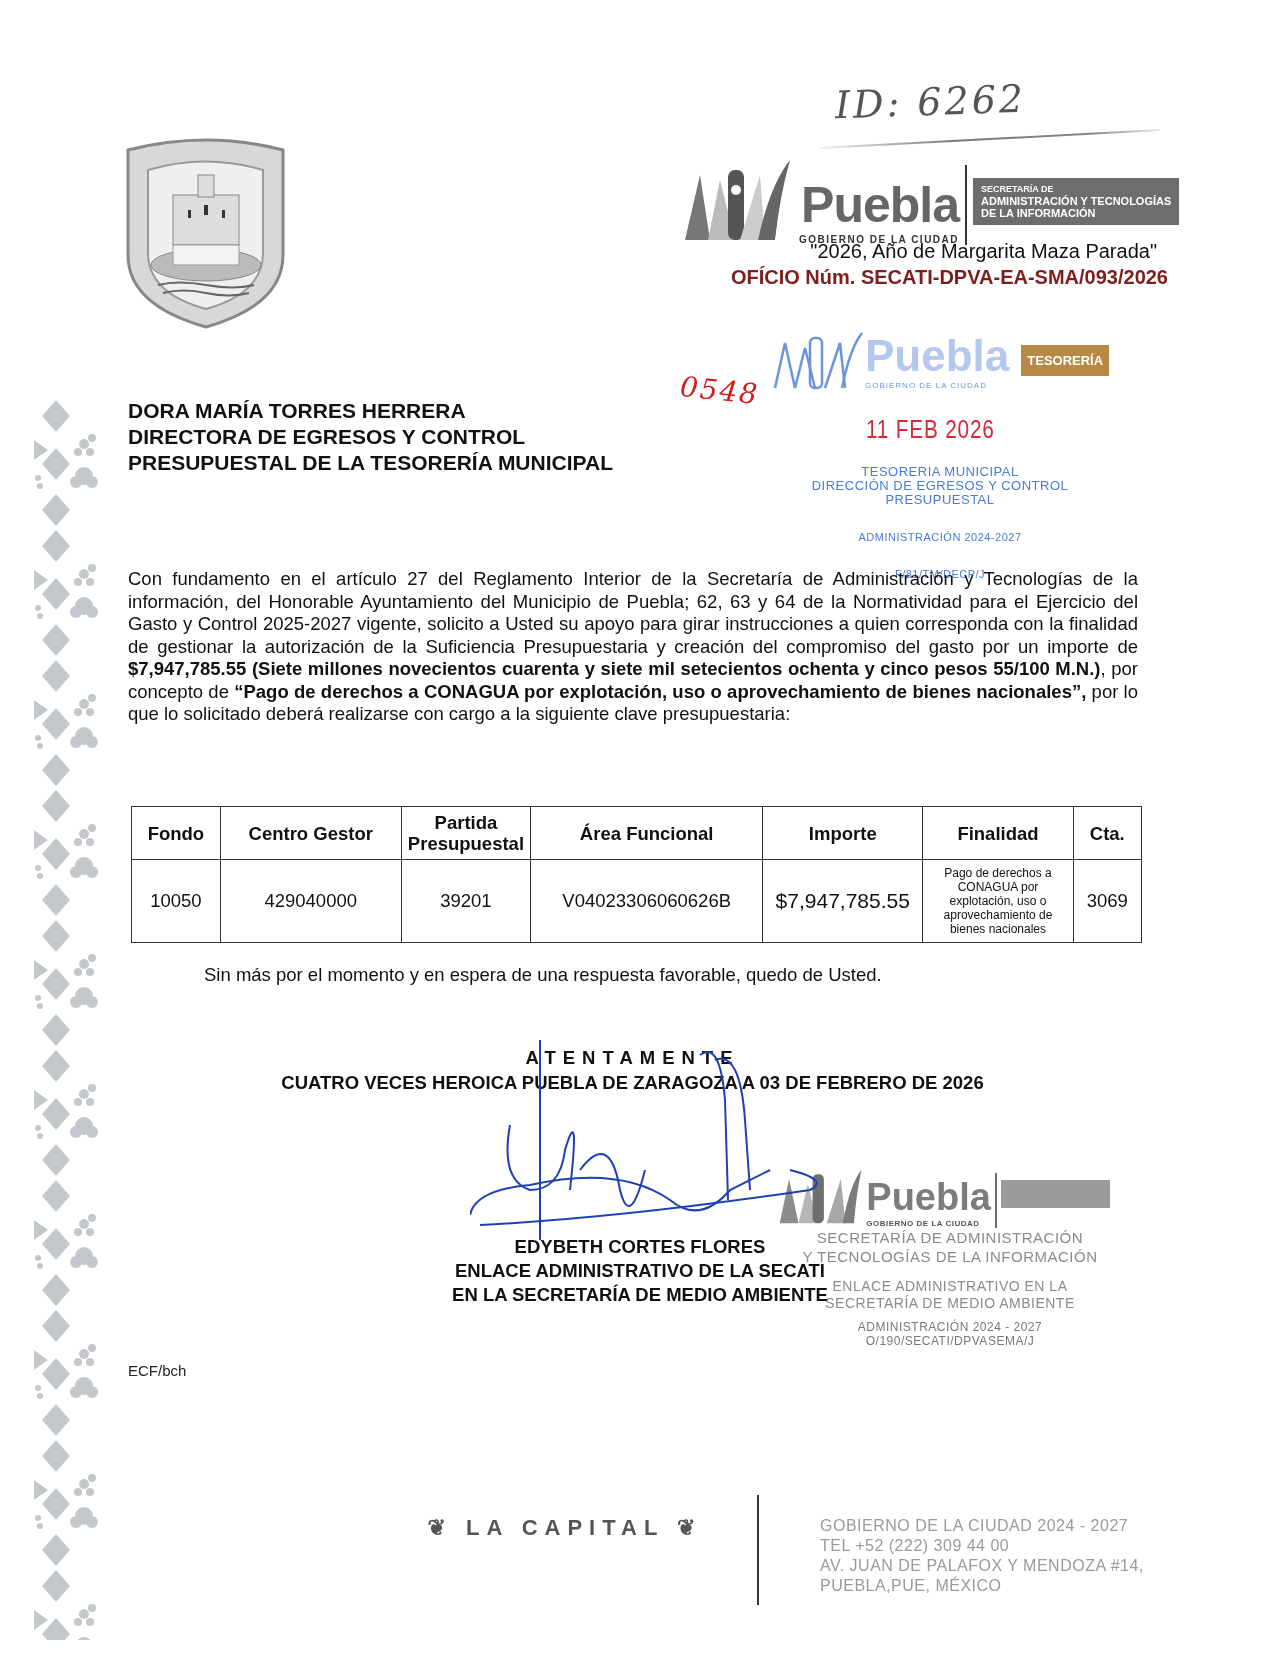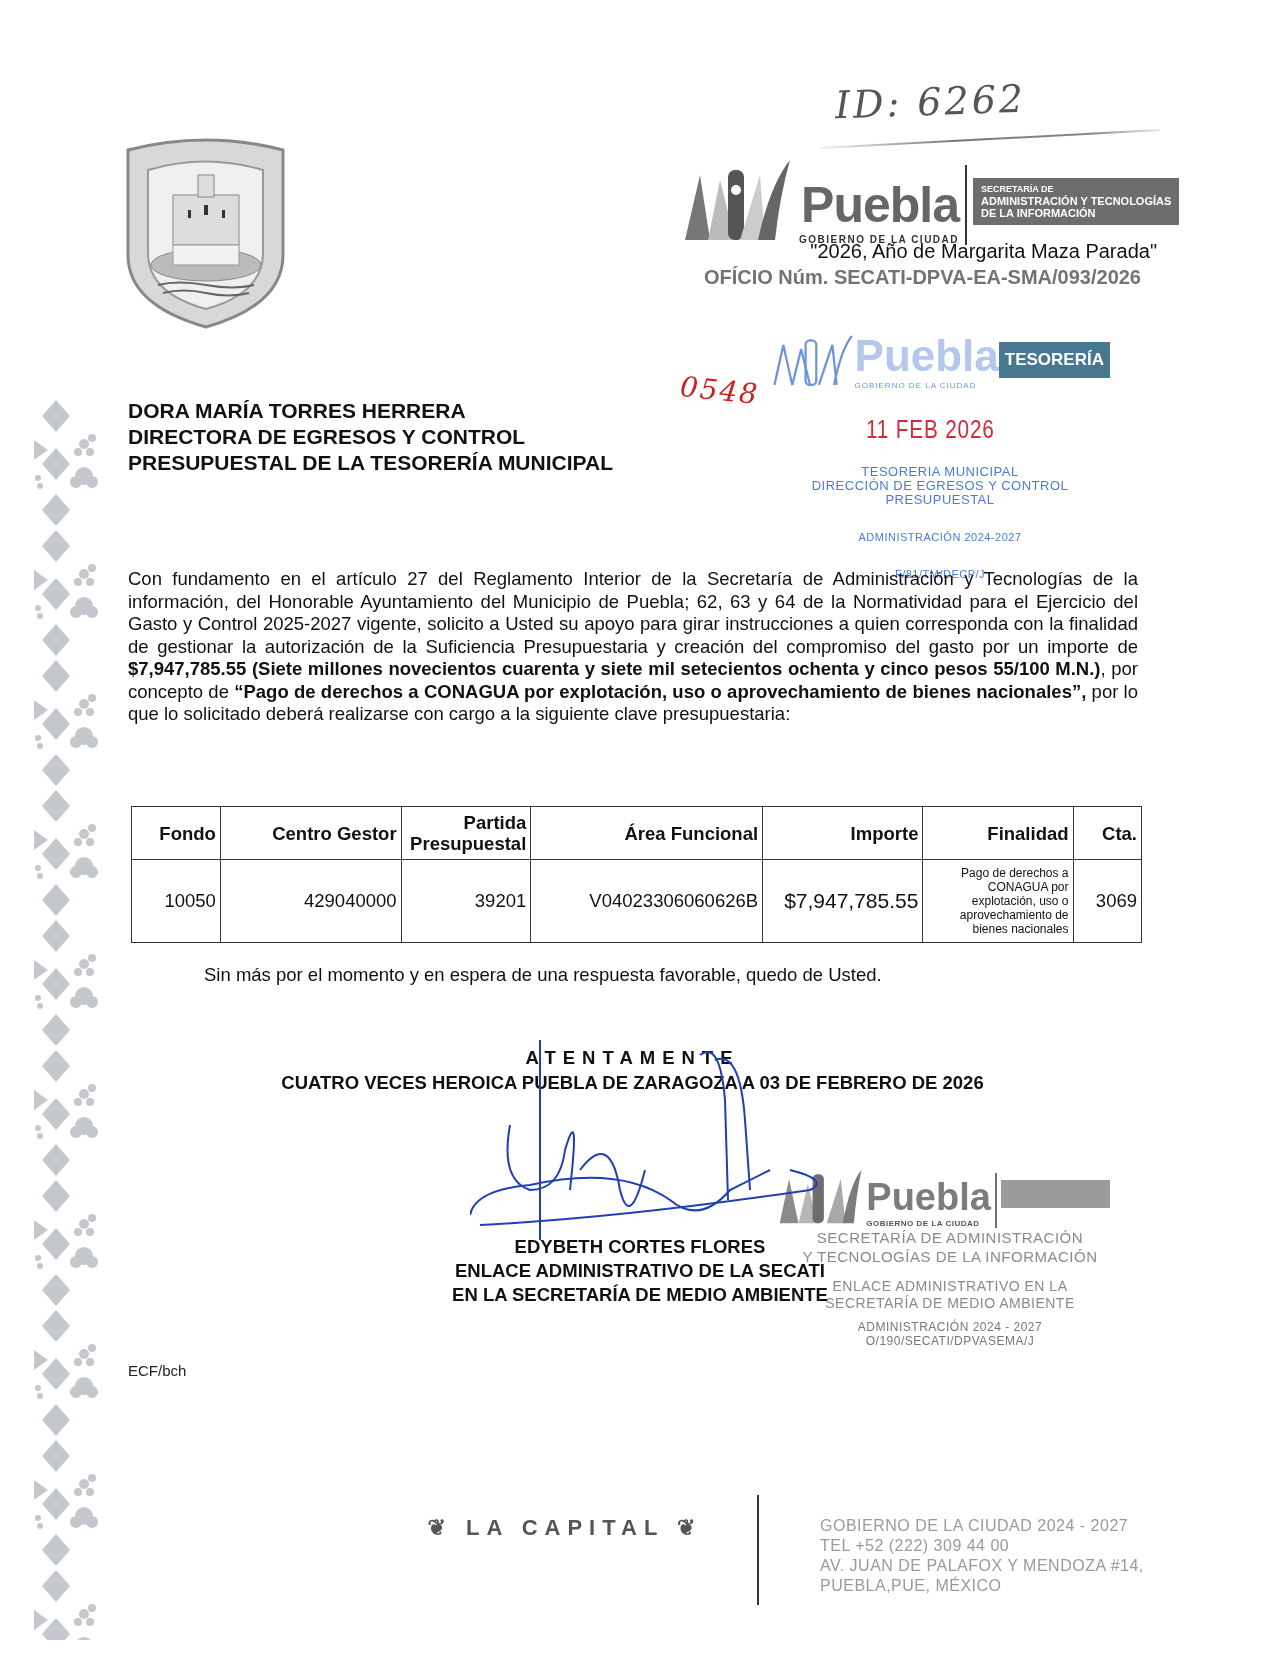--- a/index.html
+++ b/index.html
@@ -17,38 +17,38 @@
   .hand-line { left:820px; top:138px; width:340px; height:2px; background:linear-gradient(90deg, rgba(120,120,120,0.1), #777 40%, #888 80%, rgba(140,140,140,0.2)); transform:rotate(-3deg); }
 
   
   .hdr-logo { left:680px; top:150px; width:505px; height:95px; }
   .puebla-word { font-family:"Liberation Sans", sans-serif; font-weight:bold; font-size:50px; color:#666; letter-spacing:-1px; }
   .gob-ciudad { font-size:10px; font-weight:bold; letter-spacing:1.5px; color:#333; }
   .sec-box { background:#6d6d6d; color:#fff; padding:6px 8px; font-size:9px; font-weight:bold; line-height:11px; }
   .sec-box .big { font-size:11px; line-height:12px; }
 
   .motto { right:108px; top:240px; font-size:20px; color:#111; text-align:right; }
-  .oficio { right:124px; top:266px; font-size:20px; color:#737373; font-weight:bold; text-align:left; }
+  .oficio { right:97px; top:266px; font-size:20px; color:#7f1d1d; font-weight:bold; text-align:left; }
   .stamp-logo { left:770px; top:325px; width:340px; height:70px; opacity:0.75; }
   .stamp-num { left:680px; top:374px; font-family:"DejaVu Serif", serif; font-size:28px; color:#d21c1c; font-style:italic; letter-spacing:2px; transform:rotate(6deg); }
   .stamp-date { left:866px; top:414px; font-family:"Liberation Sans Narrow","Liberation Sans", sans-serif; font-size:26px; color:#d6293a; letter-spacing:1px; transform:scaleX(0.8); transform-origin:left; }
   .stamp-text { left:790px; top:465px; width:300px; text-align:center; color:#4a7ad8; font-size:13px; line-height:14px; letter-spacing:0.5px; }
   .stamp-text .small { font-size:11px; line-height:13px;margin-top:24px; }
 
   
   .addressee { left:128px; top:398px; font-size:21px; font-weight:bold; line-height:26px; color:#111; }
   .presente { letter-spacing:6px; }
 
   
   .body-para { left:128px; top:568px; width:1010px; font-size:18.5px; line-height:22.5px; color:#111; text-align:justify; }
   .body-para b { font-weight:bold; }
 
   
   .budget { left:131px; top:806px; width:1011px; border-collapse:collapse; font-size:18.5px; }
-  .budget th, .budget td { border:1.5px solid #333; text-align:right; padding:0 4px; }
+  .budget th, .budget td { border:1.5px solid #333; text-align:center; padding:0 4px; }
   .budget th { font-weight:bold; height:52px; line-height:21px; }
   .budget td { height:78px; }
   .budget td.finalidad { font-size:12px; line-height:14px; padding:2px 4px; }
 
   .closing { left:204px; top:964px; font-size:18.5px; color:#111; }
   .atentamente { left:0; width:1265px; top:1047px; text-align:center; font-size:18.5px; font-weight:bold; letter-spacing:7px; }
   .city-date { left:0; width:1265px; top:1072px; text-align:center; font-size:18.5px; font-weight:bold; }
 
   .signer { left:380px; top:1235px; width:520px; text-align:center; font-size:18.5px; font-weight:bold; line-height:24px; }
 
@@ -148,21 +148,21 @@
         <path d="M25,60 L35,20 L45,60"></path>
       <rect x="40" y="10" width="12" height="50" rx="5"></rect>
       <path d="M55,60 L70,15 L75,60"></path>
         <path d="M72,60 Q80,20 92,5"></path>
     </g>
   </svg>
   <div style="display:flex;flex-direction:column;">
     <span style="font-size:44px;font-weight:bold;color:#9cb6e8;">Puebla</span>
     <span style="font-size:8px;letter-spacing:1px;color:#3b6fd1;">GOBIERNO DE LA CIUDAD</span>
   </div>
-  <span style="background:#0c4a6e;color:#fff;font-size:17px;padding:8px 6px;margin-left:0;font-weight:bold;">TESORERÍA</span>
+  <span style="background:#a16207;color:#fff;font-size:13px;padding:8px 6px;margin-left:12px;font-weight:bold;">TESORERÍA</span>
 </div>
 <div class="abs stamp-num">0548</div>
 <div class="abs stamp-date">11 FEB 2026</div>
 <div class="abs stamp-text">
   <div>TESORERIA MUNICIPAL</div>
   <div>DIRECCIÓN DE EGRESOS Y CONTROL</div>
   <div>PRESUPUESTAL</div>
   <div class="small">ADMINISTRACIÓN 2024-2027</div>
   <div class="small">F/81/TM/DECP/J</div>
 </div>

